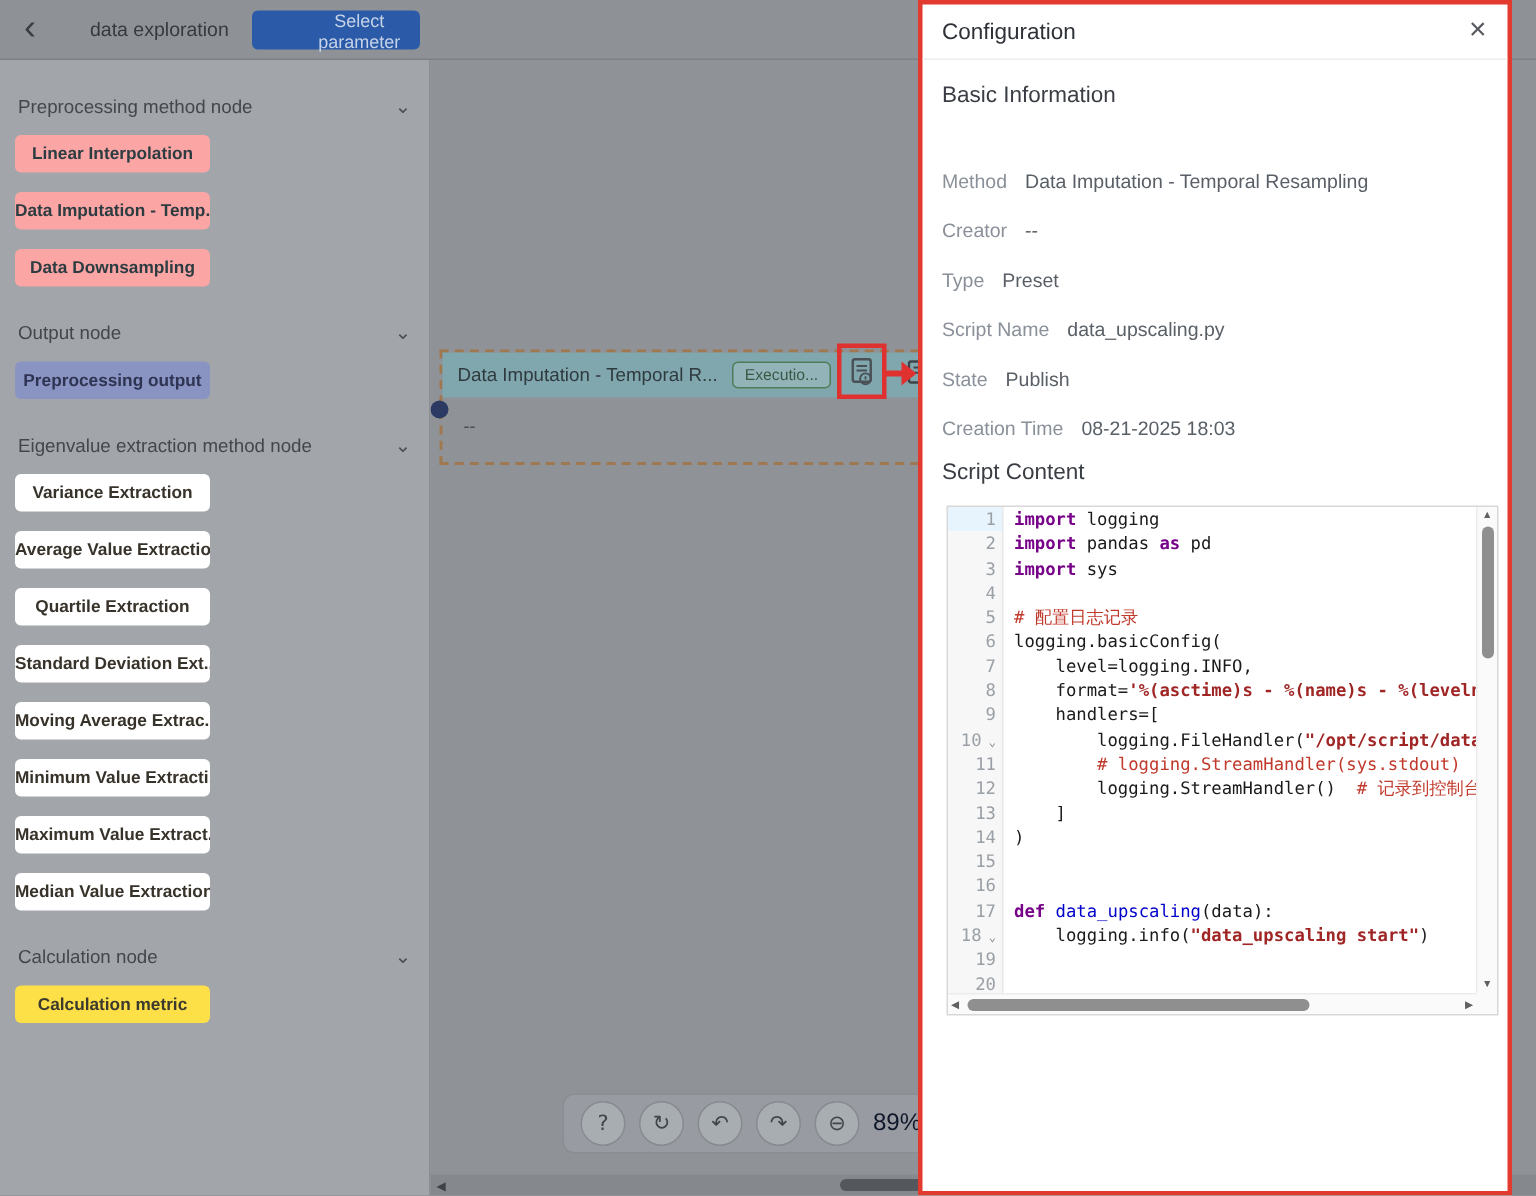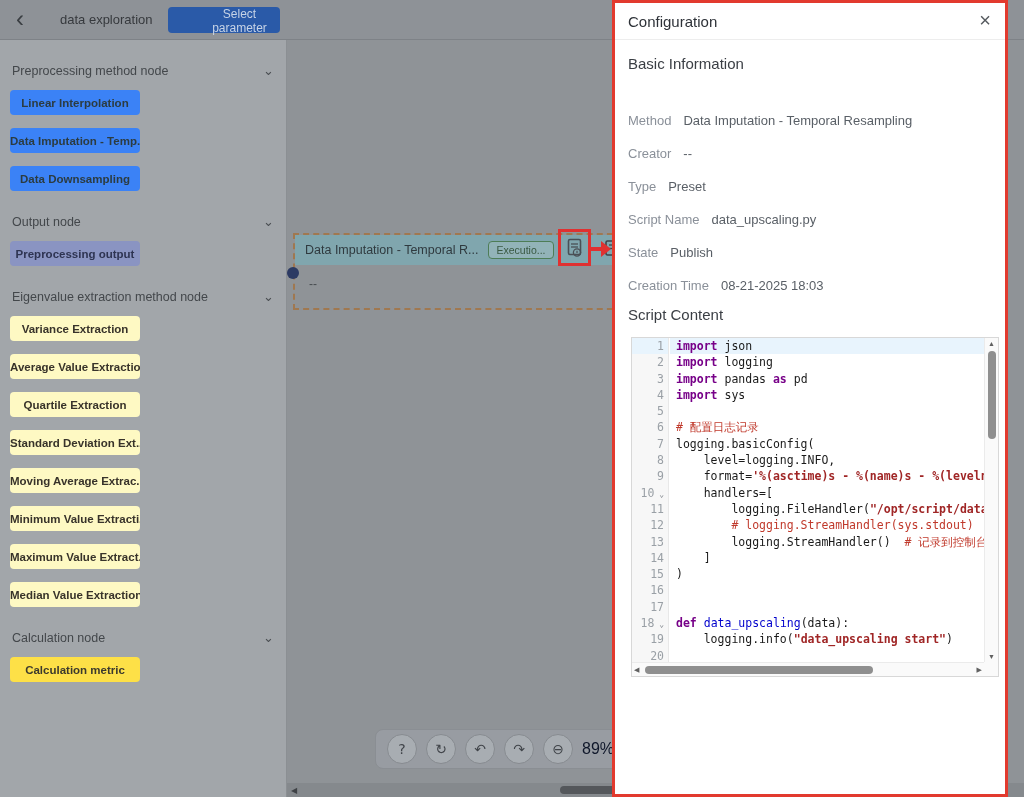--- a/index.html
+++ b/index.html
@@ -19,23 +19,23 @@
   
   .sidebar { position:absolute; left:0; top:40px; width:287px; height:757px;
              background:#a2a6aa; border-right:1px solid #8b8f93; z-index:1; padding:0 10px; }
   .side-section { padding-top:22px; }
   .side-header { display:flex; justify-content:space-between; align-items:center;
                  font-size:12.5px; color:#43474b; padding:0 2px; height:18px; }
   .side-chevron { font-size:13px; color:#4a4e52; line-height:10px; }
   .side-items { display:flex; flex-wrap:wrap; gap:13px 7px; margin-top:10px; }
   .side-btn { width:130px; height:25px; border:none; border-radius:4px; font-size:11.5px; font-weight:bold;
               font-family:"Liberation Sans", sans-serif; overflow:hidden; white-space:nowrap; cursor:pointer; }
-  .btn-teal   { background:#3b82f6; color:#2c3c41; }
+  .btn-teal   { background:#fca5a5; color:#2c3c41; }
   .btn-purple { background:#8a94c2; color:#2e3452; }
-  .btn-tan    { background:#fef9c3; color:#38332a; }
+  .btn-tan    { background:#ffffff; color:#38332a; }
   .btn-olive  { background:#fde047; color:#3c3a2e; }
 
   
   .canvas { position:absolute; left:287px; top:40px; width:737px; height:757px;
             background:#8f9397; z-index:1; overflow:hidden; }
 
   .flow-node { position:absolute; left:6px; top:193px; width:330px; height:77px;
                border:2px dashed #a07850; }
   .node-header { position:relative; height:30px; background:#80a6ae; display:flex; align-items:center;
                  padding:0 10px; }
@@ -275,21 +275,20 @@
           <div class="g-row">13</div>
           <div class="g-row">14</div>
           <div class="g-row">15</div>
           <div class="g-row">16</div>
           <div class="g-row">17</div>
           <div class="g-row">18<span class="g-fold"> ⌄</span></div>
           <div class="g-row">19</div>
           <div class="g-row">20</div>
         </div>
       <div class="codepane">
-          <div class="c-row row-active"><span class="tk-kw">import</span><span> json</span></div>
           <div class="c-row"><span class="tk-kw">import</span><span> logging</span></div>
           <div class="c-row"><span class="tk-kw">import</span><span> pandas </span><span class="tk-kw">as</span><span> pd</span></div>
           <div class="c-row"><span class="tk-kw">import</span><span> sys</span></div>
           <div class="c-row"></div>
           <div class="c-row"><span class="tk-cm"># 配置日志记录</span></div>
           <div class="c-row"><span>logging.basicConfig(</span></div>
           <div class="c-row"><span>    level=logging.INFO,</span></div>
           <div class="c-row"><span>    format=</span><span class="tk-st">'%(asctime)s - %(name)s - %(levelname)s - %(me</span></div>
           <div class="c-row"><span>    handlers=[</span></div>
           <div class="c-row"><span>        logging.FileHandler(</span><span class="tk-st">"/opt/script/data_upscaling.l</span></div>

